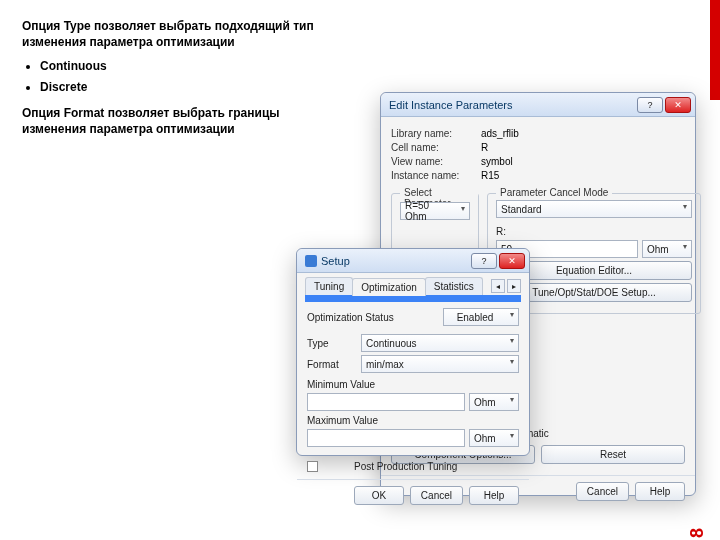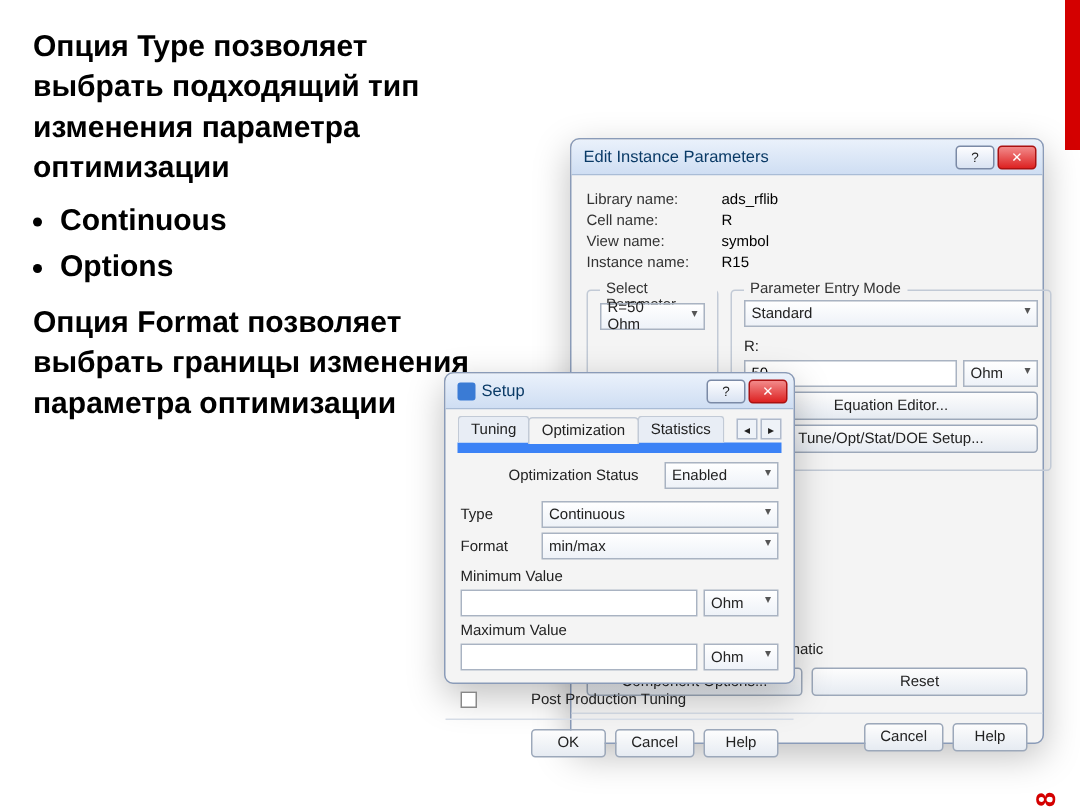--- a/index.html
+++ b/index.html
@@ -24,21 +24,21 @@
     color: #d40000;
     font-weight: bold;
     font-size: 18px;
     transform: rotate(-90deg);
     transform-origin: right bottom;
   }
   .slide-text {
     position: absolute;
     left: 22px; top: 18px;
     width: 300px;
-    font-size: 20px;
+    font-size: 12px;
     font-weight: bold;
     line-height: 1.35;
     color: #000;
   }
   .slide-text ul { margin: 8px 0 10px 18px; padding: 0; }
   .slide-text li { margin: 4px 0; }
   .slide-text p { margin: 0 0 8px 0; }
 
   
   .win {
@@ -143,21 +143,21 @@
 </head>
 <body>
 
 <div class="red-bar"></div>
 <div class="page-num">8</div>
 
 <div class="slide-text">
   <p>Опция Type позволяет выбрать подходящий тип изменения параметра оптимизации</p>
   <ul>
     <li>Continuous</li>
-    <li>Options</li>
+    <li>Discrete</li>
   </ul>
   <p>Опция Format позволяет выбрать границы изменения параметра оптимизации</p>
 </div>
 
 <div id="dlg-edit" class="win">
   <div class="titlebar">
     <span class="title">Edit Instance Parameters</span>
     <span class="wbtn">?</span>
     <span class="wbtn close">✕</span>
   </div>
@@ -180,21 +180,21 @@
       </div>
 
     <div style="display:flex; gap:8px; margin-top:6px;">
       <div class="groupbox" style="flex:1;">
         <div class="legend">Select Parameter</div>
         <div class="sel" style="width:100%;">
             <span>R=50 Ohm</span>
           </div>
       </div>
       <div class="groupbox" style="flex:1;">
-        <div class="legend">Parameter Entry Mode</div>
+        <div class="legend">Parameter Cancel Mode</div>
         <div class="sel" style="width:100%;">
             <span>Standard</span>
           </div>
         <div style="margin-top:8px;">
           <div>R:</div>
           <div class="row" style="gap:4px;">
             <input class="inp" style="flex: 1 1 0%;" value="50">
             <div class="sel" style="min-width:50px;">
                 <span>Ohm</span>
               </div>
@@ -238,22 +238,22 @@
       <div class="tab">Tuning</div>
       <div class="tab active">Optimization</div>
       <div class="tab">Statistics</div>
       <div class="tabnav">
         <div class="arr">◂</div>
         <div class="arr">▸</div>
       </div>
     </div>
 
     <div class="row" style="gap:6px;">
-      <span style="flex:1;margin-left:32px;">Optimization Status</span>
-      <div class="sel" style="min-width:76px;">
+      <span style="flex:1;">Optimization Status</span>
+      <div class="sel" style="min-width:76px;justify-content:center;">
           <span>Enabled</span>
         </div>
     </div>
 
     <div class="row" style="gap:6px; margin-top:8px;">
       <span style="width:48px;">Type</span>
       <div class="sel" style="flex:1;">
           <span>Continuous</span>
         </div>
     </div>

